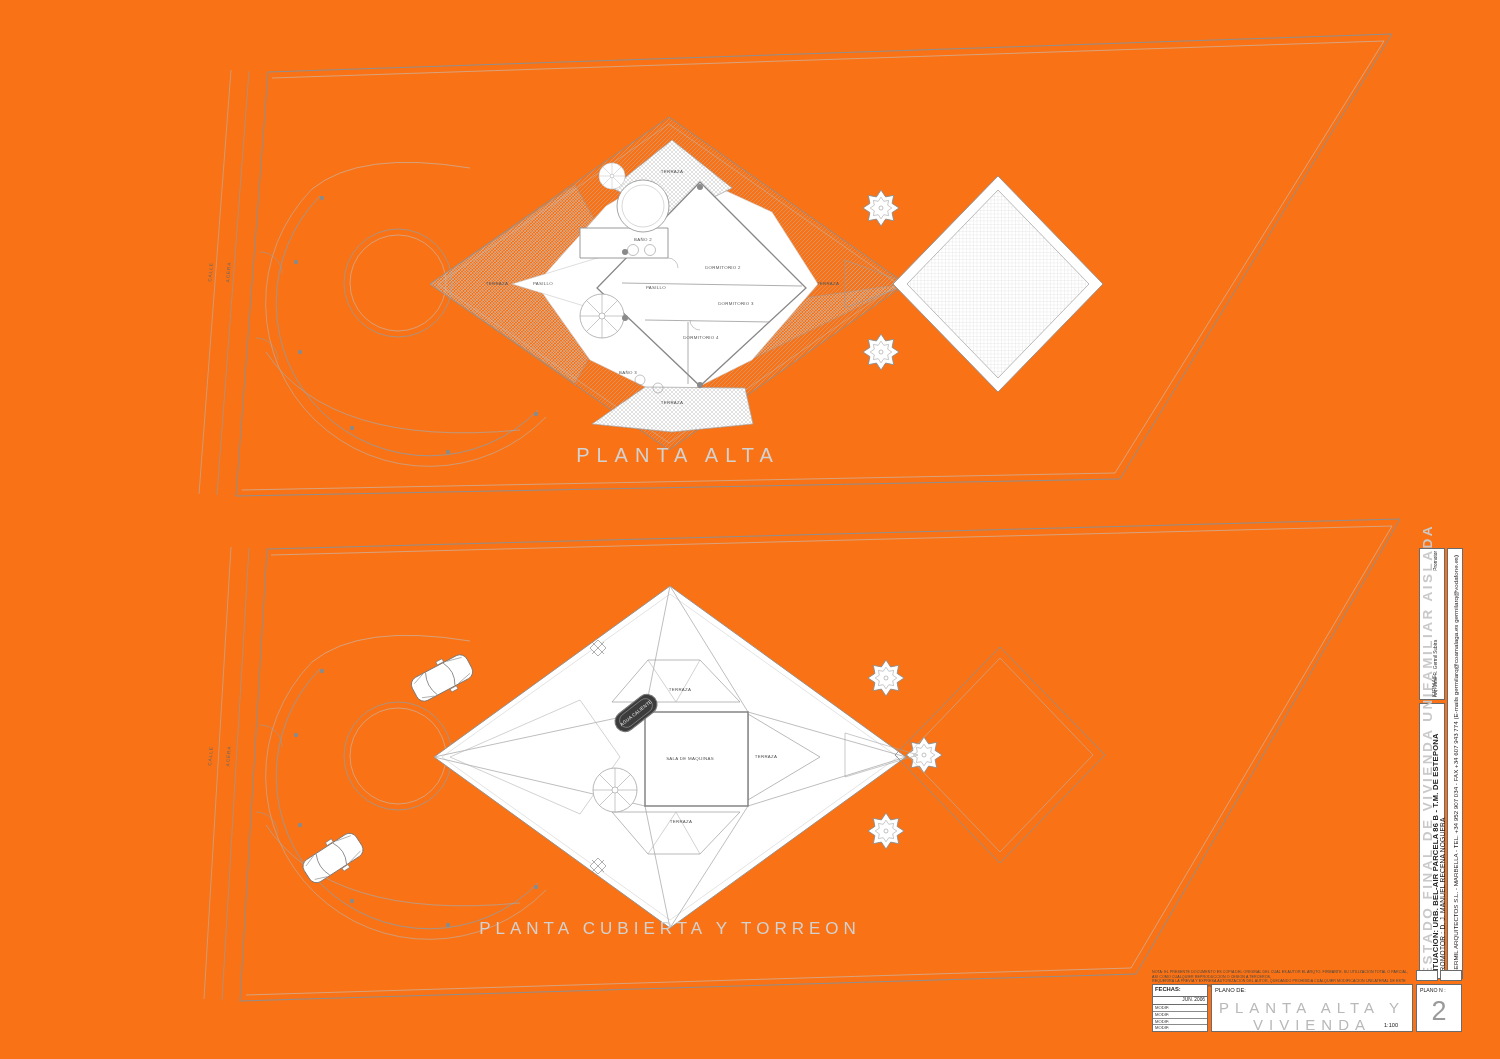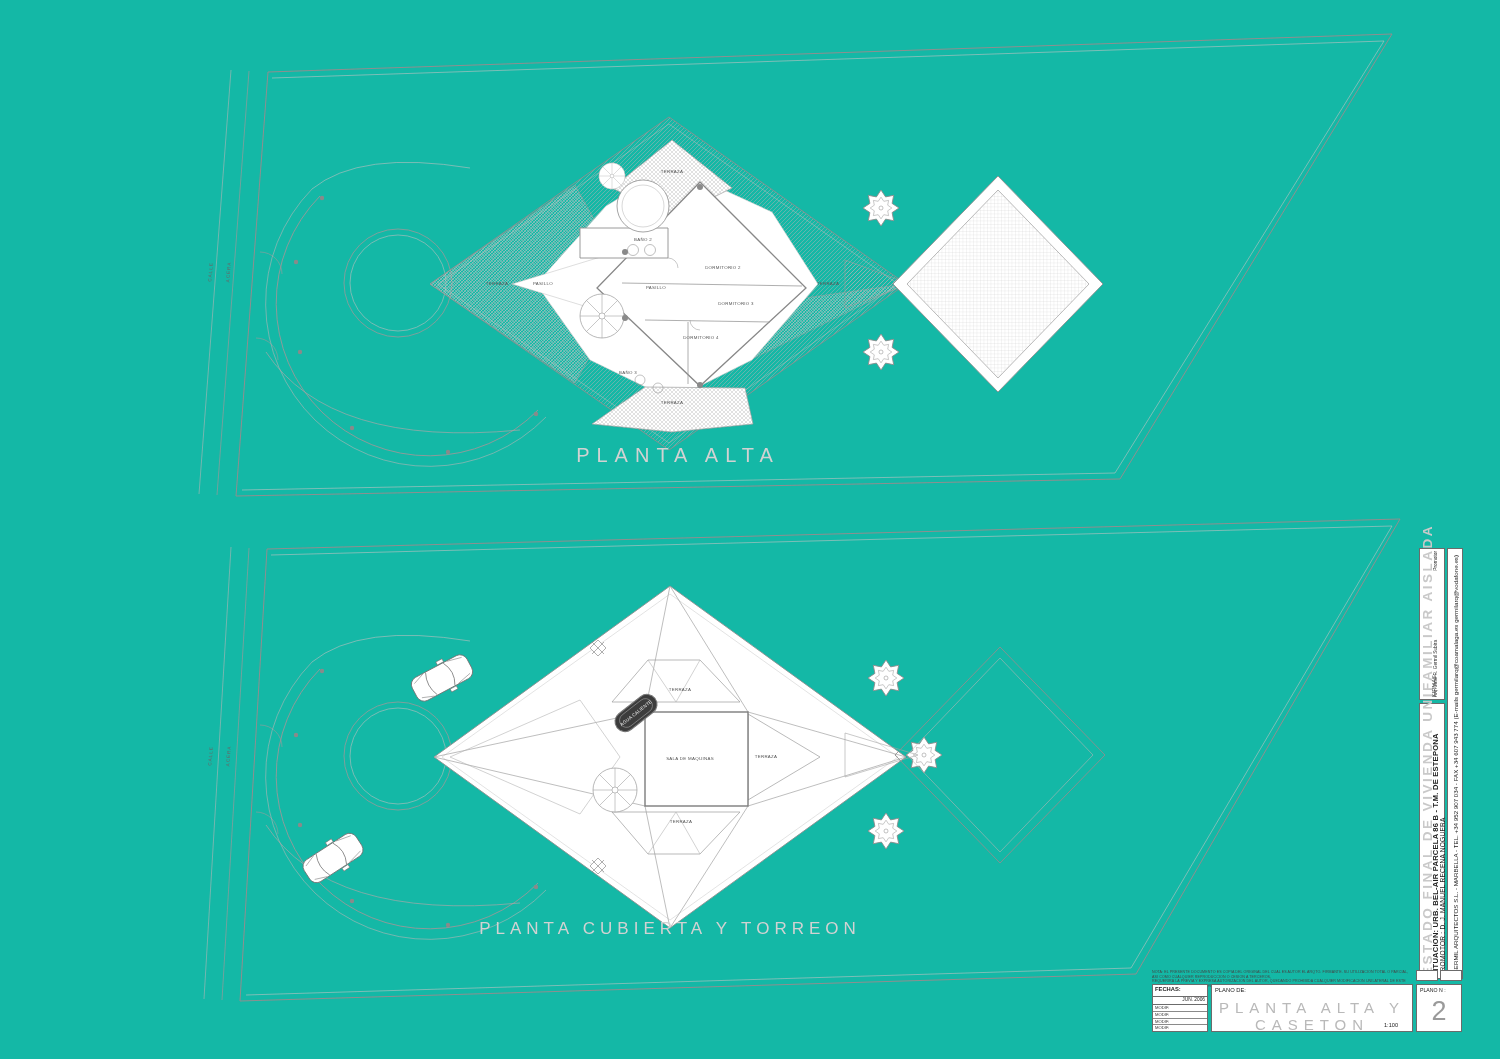--- a/index.html
+++ b/index.html
@@ -1,16 +1,16 @@
 <!DOCTYPE html>
 <html><head>
 <meta charset="utf-8">
 <style>
   html,body{margin:0;padding:0;background:#fff;}
-  #sheet{position:relative;width:1500px;height:1059px;background:#14b8a6;overflow:hidden;
+  #sheet{position:relative;width:1500px;height:1059px;background:#f97316;overflow:hidden;
          font-family:"Liberation Sans", sans-serif;}
   svg text{font-family:"Liberation Sans", sans-serif;}
   .room-label{font-size:4.4px;fill:#555;letter-spacing:.3px;}
   .plan-title{fill:#d2d2d2;letter-spacing:7px;font-size:20px;}
   .plan-title2{fill:#d2d2d2;letter-spacing:5px;font-size:17px;}
   .street-label{font-size:4.6px;fill:#666;letter-spacing:1px;}
   .rot{position:absolute;transform:rotate(-90deg);transform-origin:0 0;white-space:nowrap;}
   .tb-box{position:absolute;border:1px solid #6b6b6b;background:#fff;box-sizing:border-box;}
   .tb-label{font-size:5.5px;color:#333;}
   .legal{position:absolute;font-size:3.6px;line-height:1.3;color:#444;letter-spacing:.1px;
@@ -273,21 +273,21 @@
   <div style="border-bottom:1px solid #6b6b6b;height:10px;padding:1px 2px 0;font-size:5.8px;color:#222;font-weight:bold;">FECHAS:</div>
   <div style="border-bottom:1px solid #6b6b6b;height:7px;padding:0 2px;font-size:4.8px;color:#222;text-align:right;">JUN. 2006</div>
   <div style="border-bottom:1px solid #8a8a8a;height:5.8px;padding:0 2px;font-size:4.2px;color:#333;">MODIF.</div>
   <div style="border-bottom:1px solid #8a8a8a;height:5.8px;padding:0 2px;font-size:4.2px;color:#333;">MODIF.</div>
   <div style="border-bottom:1px solid #8a8a8a;height:5.8px;padding:0 2px;font-size:4.2px;color:#333;">MODIF.</div>
   <div style="height:5.8px;padding:0 2px;font-size:4.2px;color:#333;">MODIF.</div>
 </div>
 
 <div class="tb-box" style="left:1211px;top:984px;width:202px;height:48px;">
   <div style="position:absolute;left:3px;top:2px;font-size:5.8px;color:#222;">PLANO DE:</div>
-  <div style="position:absolute;left:0;right:0;top:14px;text-align:center;font-size:15px;letter-spacing:6px;color:#b9b9b9;">PLANTA  ALTA  Y  CASETON</div>
+  <div style="position:absolute;left:0;right:0;top:14px;text-align:center;font-size:15px;letter-spacing:6px;color:#b9b9b9;">PLANTA  ALTA  Y  VIVIENDA</div>
   <div style="position:absolute;right:14px;bottom:3px;font-size:5.6px;color:#222;">1:100</div>
 </div>
 
 <div class="tb-box" style="left:1416px;top:984px;width:46px;height:48px;">
   <div style="position:absolute;left:3px;top:2px;font-size:5.2px;color:#222;">PLANO N :</div>
   <div style="position:absolute;left:0;right:0;top:11px;text-align:center;font-size:27px;color:#9a9a9a;">2</div>
 </div>
 
 </div>
 

